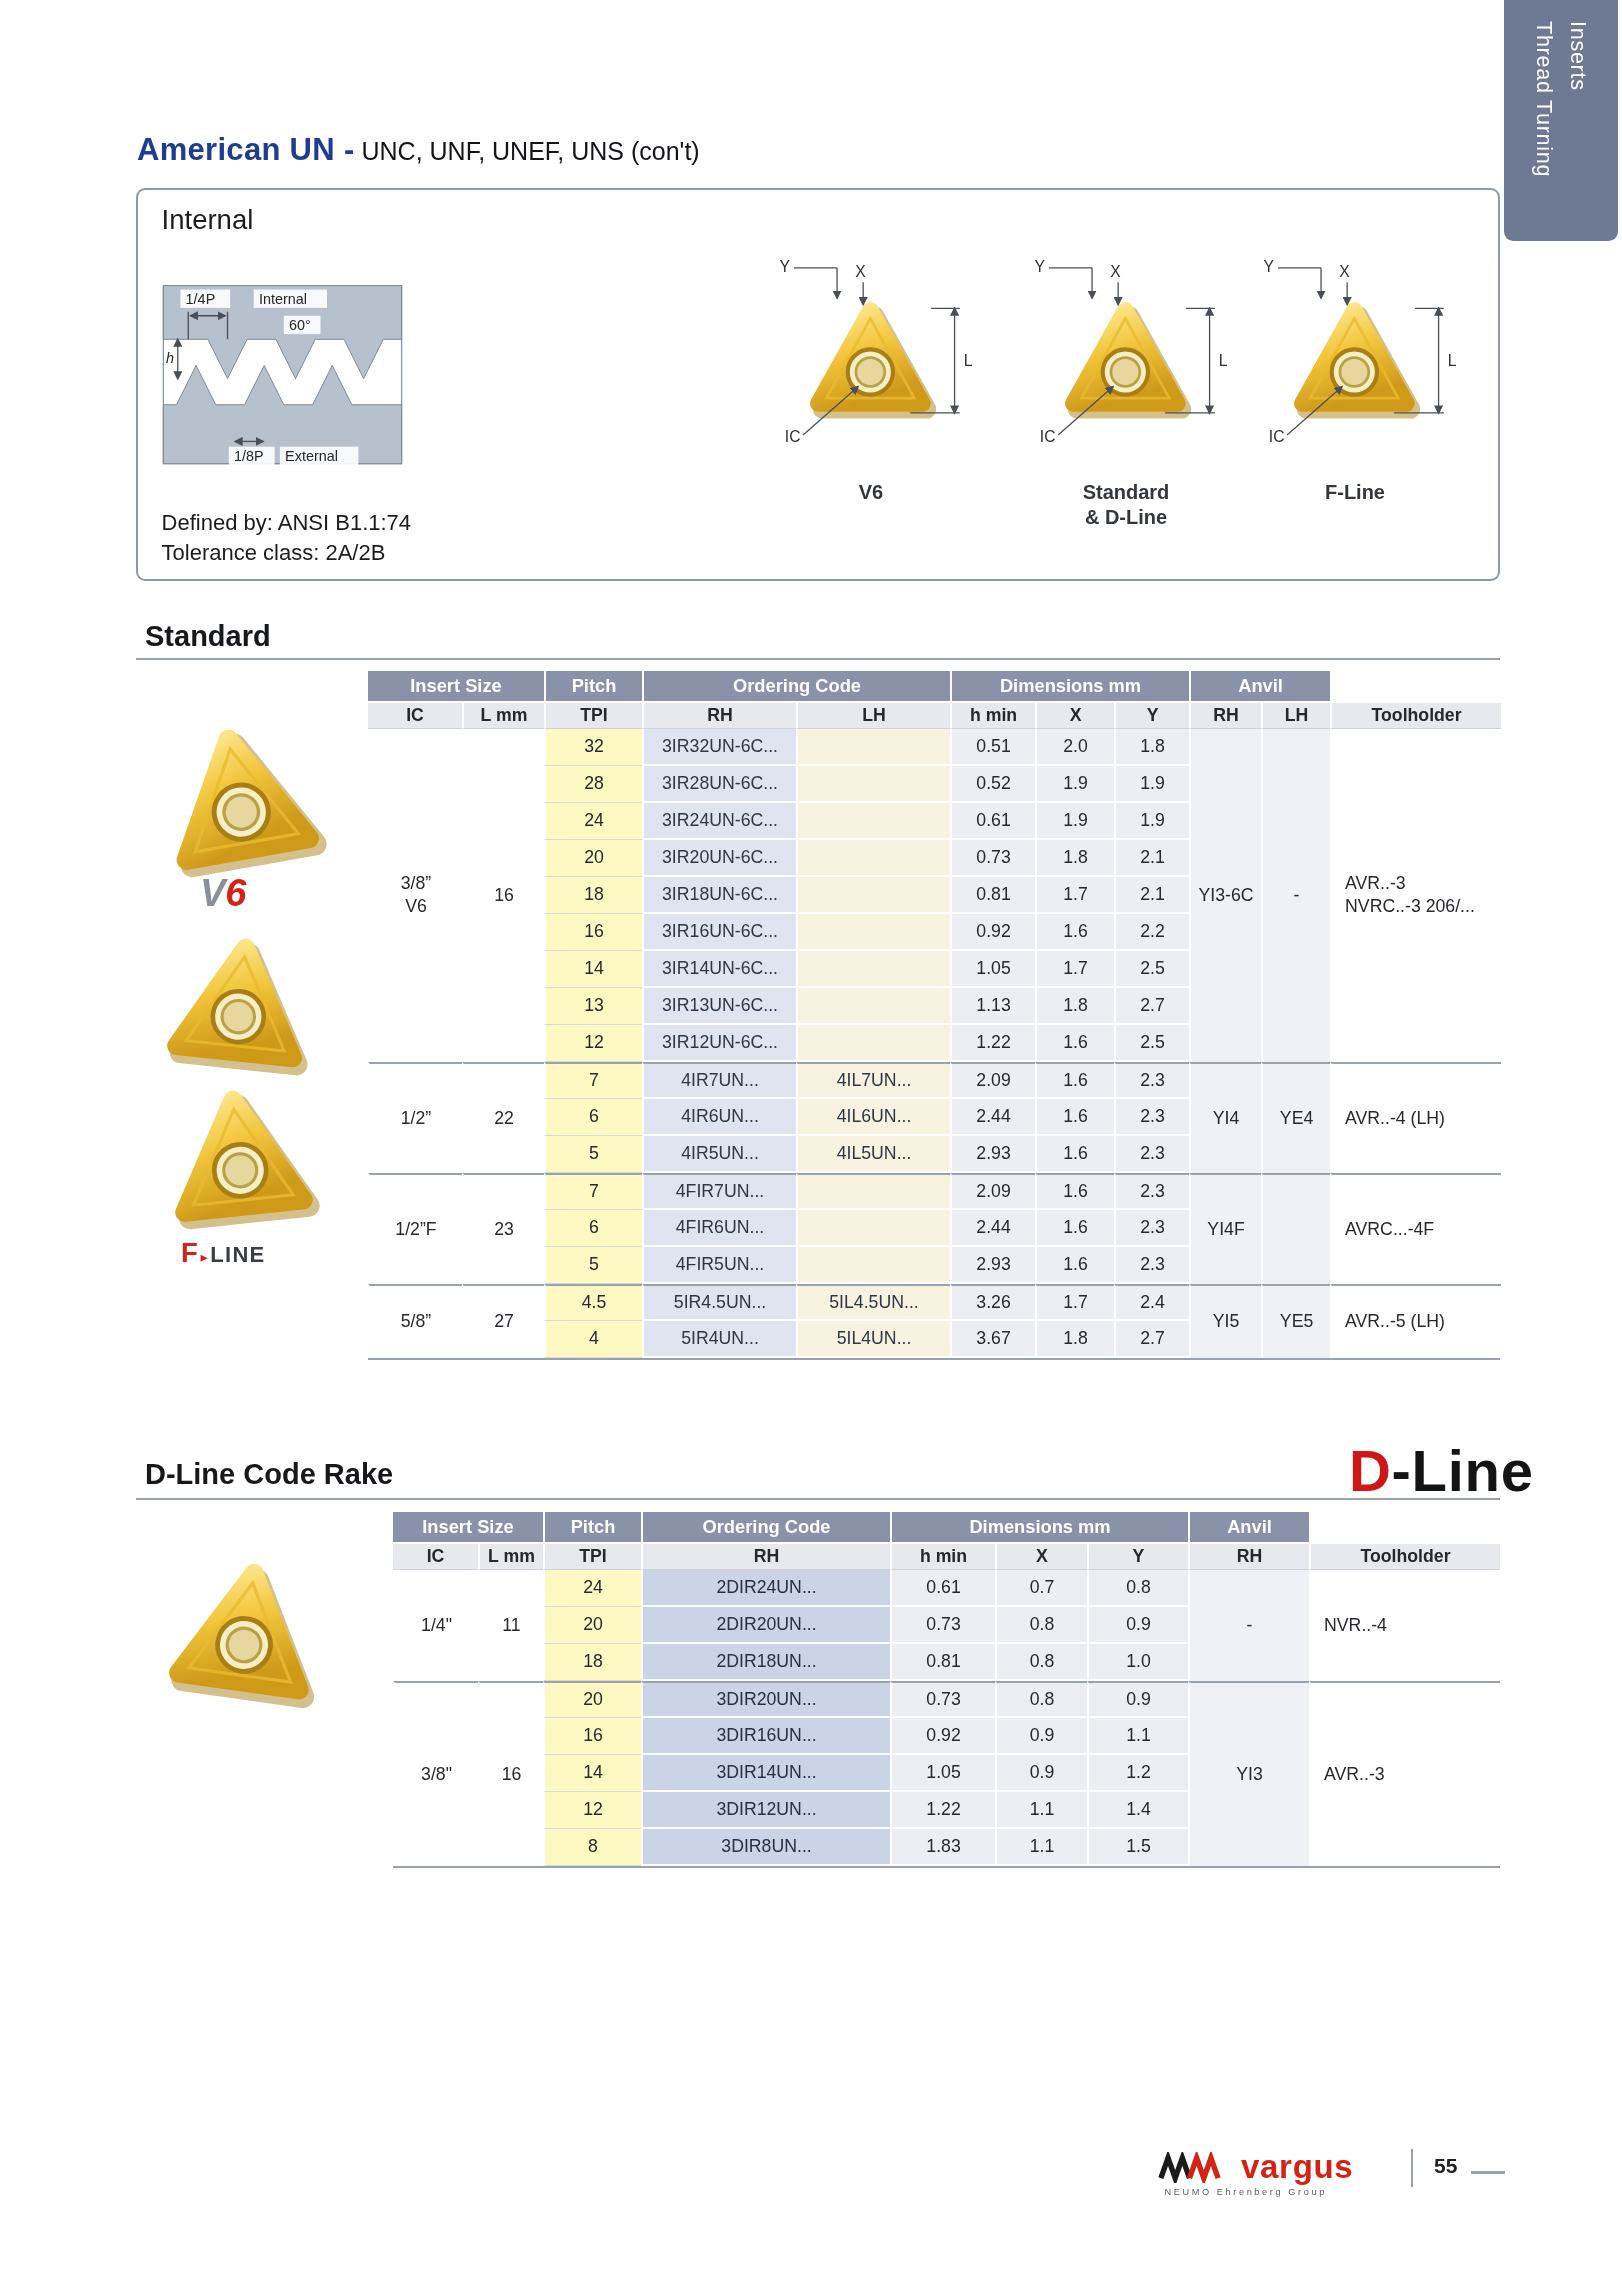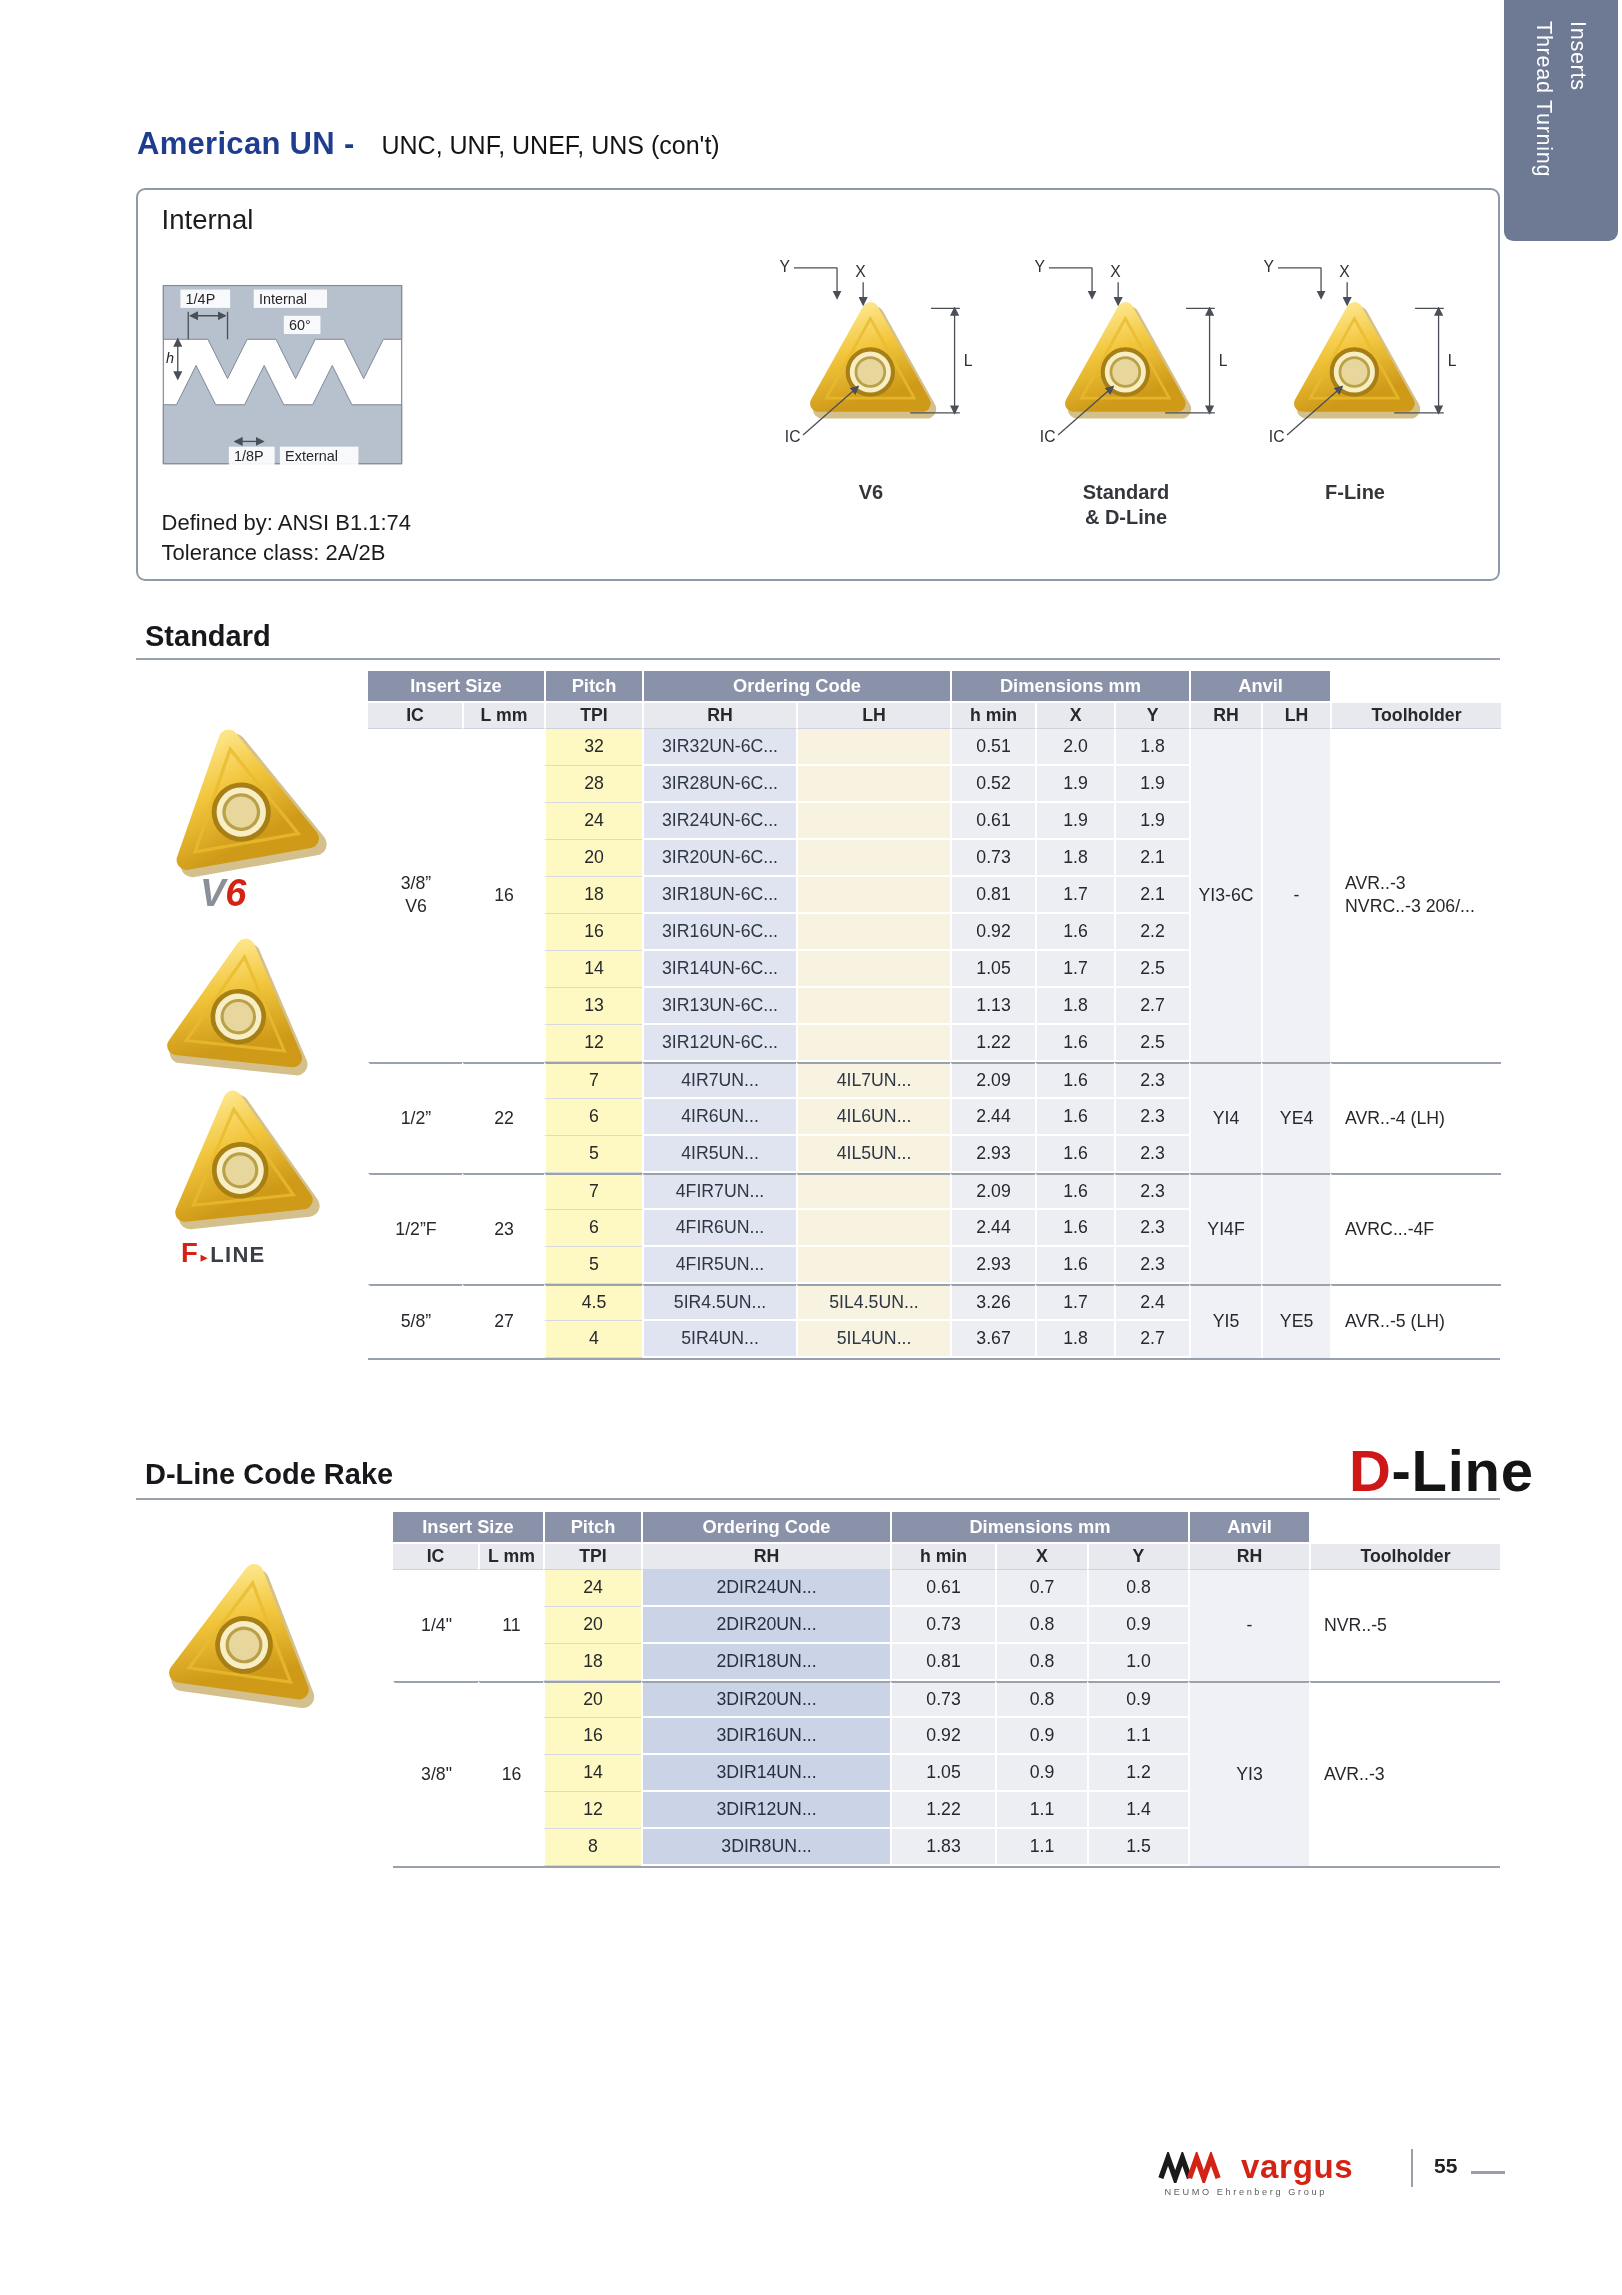--- a/index.html
+++ b/index.html
@@ -11,21 +11,21 @@
 
   
   .side-tab {
     position:absolute; left:1504px; top:0; width:114px; height:241px;
     background:#6e7994; border-radius:0 0 9.2px 9.2px;
     display:flex; justify-content:center; gap:7.9px; padding-top:21px;
   }
   .side-tab-line { writing-mode:vertical-rl; color:#fff; font-size:21.6px; letter-spacing:0.7px; }
 
   
-  .page-title { position:absolute; left:137px; top:126px; display:flex; align-items:baseline; gap:27px; }
+  .page-title { position:absolute; left:137px; top:132px; display:flex; align-items:baseline; gap:7px; }
   .title-main { font-size:31px; font-weight:700; color:#1e3d8f; letter-spacing:0.3px; }
   .title-sub  { font-size:25px; color:#141418; }
 
   
   .internal-box {
     position:absolute; left:136px; top:188px; width:1364px; height:393px;
     border:2px solid #8f9aa8; border-radius:9.2px; background:#fff;
   }
   .internal-heading { position:absolute; left:23.6px; top:14.4px; font-size:27.5px; color:#1c1c1c; }
   .defined { position:absolute; left:23.6px; top:318px; font-size:22px; line-height:1.35; color:#1c1c1c; }
@@ -493,21 +493,21 @@
       <tbody id="dl-body">
           <tr>
             <td class="ic-cell" rowspan="3">1/4"</td>
             <td class="l-cell" rowspan="3">11</td>
             <td class="tpi-cell">24</td>
             <td class="rh-cell-d">2DIR24UN...</td>
             <td class="dim-cell">0.61</td>
             <td class="dim-cell">0.7</td>
             <td class="dim-cell">0.8</td>
             <td class="anvil-cell" rowspan="3">-</td>
-            <td class="tool-cell" rowspan="3">NVR..-5</td>
+            <td class="tool-cell" rowspan="3">NVR..-4</td>
           </tr>
           <tr>
             <td class="tpi-cell">20</td>
             <td class="rh-cell-d">2DIR20UN...</td>
             <td class="dim-cell">0.73</td>
             <td class="dim-cell">0.8</td>
             <td class="dim-cell">0.9</td>
           </tr>
           <tr>
             <td class="tpi-cell">18</td>

